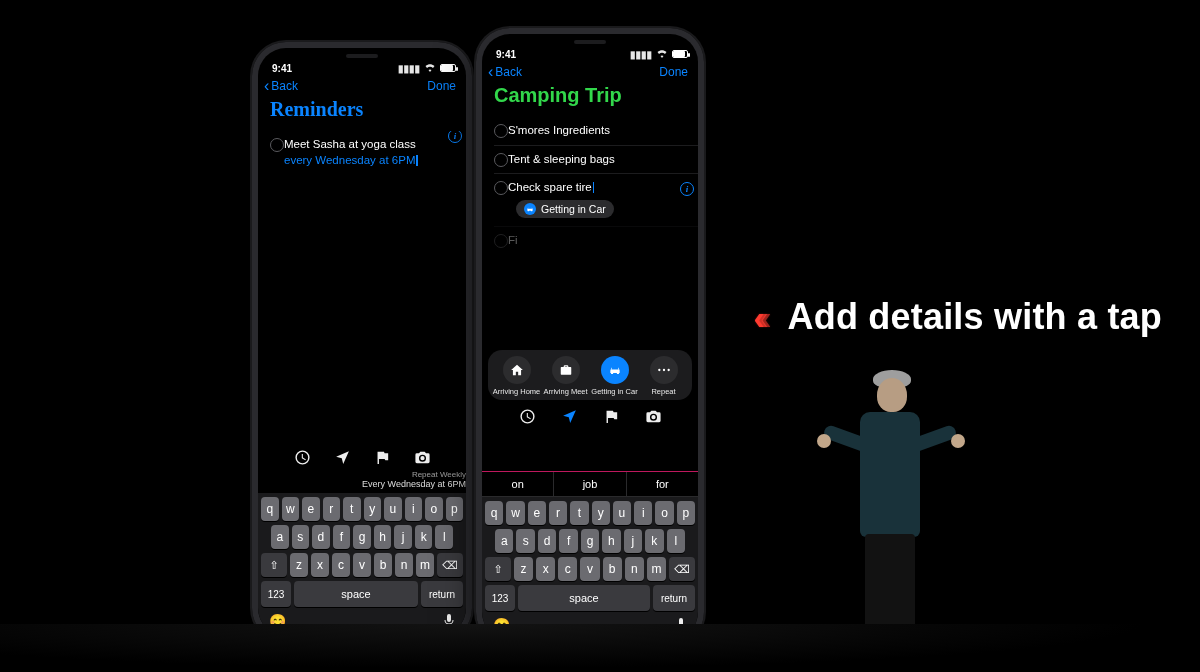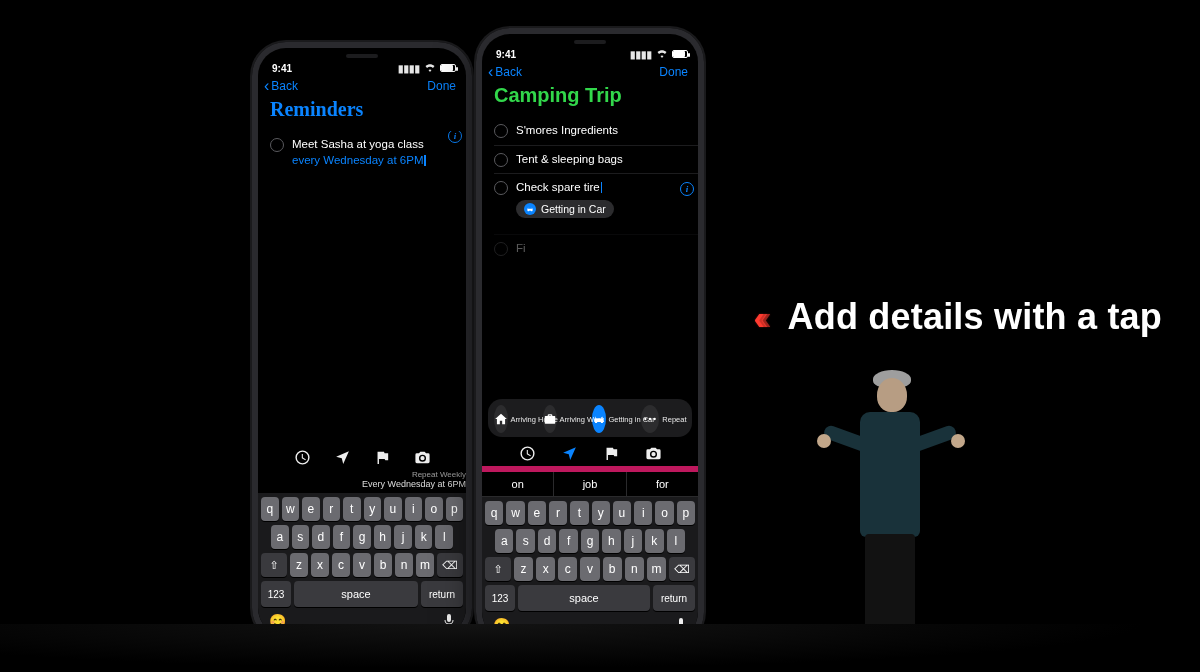--- a/index.html
+++ b/index.html
@@ -111,21 +111,21 @@
   .back { display:flex; align-items:center; gap:2px; }
   .back .chev-l { font-size:16px; line-height:1; }
   .title {
     font-weight: 700; padding: 2px 12px 10px;
   }
   .title.blue { color: var(--blue); font-size: 20px; font-family: Liberation Serif, serif; }
   .title.green { color: var(--green); font-size: 20px; }
 
   .list { flex: 1 1 auto; overflow: hidden; padding: 0 0 0 12px; }
   .item {
-    display:flex; align-items:flex-start; gap:8px; padding: 6px 10px 6px 0;
+    display:flex; align-items:flex-start; padding: 6px 10px 6px 0;
     border-bottom: 1px solid #1c1c1e; font-size: 11.5px; line-height: 1.35;
   }
   .item:last-child { border-bottom:none; }
   .radio {
     flex: 0 0 14px; width:14px; height:14px; border-radius:50%;
     border:1.4px solid var(--gray-border); margin-top:1px;
   }
   .item-text .hl { color: var(--blue); }
   .info {
     float: right; margin: -2px 4px 0 0;
@@ -140,21 +140,21 @@
   }
   .tag-chip .dot { width:12px; height:12px; border-radius:50%; background: var(--blue); display:flex; align-items:center; justify-content:center; }
   .tag-chip .dot svg { width:8px; height:8px; }
 
   
   .pillbar {
     margin: 6px 6px 0; padding: 6px 4px 4px;
     background: #1c1c1e; border-radius: 14px;
     display:flex; justify-content: space-around; align-items:flex-start;
   }
-  .pill { display:flex; flex-direction:row; align-items:center; gap:3px; width:46px;}
+  .pill { display:flex; flex-direction:column; align-items:center; gap:3px; width:46px;}
   .pill .circ {
     width:28px; height:28px; border-radius:50%;
     background:#2c2c2e; display:flex; align-items:center; justify-content:center;
   }
   .pill.active .circ { background: var(--blue); }
   .pill .lbl { font-size: 7.5px; white-space: nowrap; text-align:center; opacity:.9;}
   .pill svg { width:14px; height:14px; fill:#fff; }
 
   
   .kbar {
@@ -164,21 +164,21 @@
   .kbar svg, .kbar .glyph { width:17px; height:17px; fill:#eee; }
   .kbar .glyph { font-size:16px; line-height:1; }
   .kbar.icons4 { justify-content:space-around; padding: 8px 24px 4px; }
 
   .suggest {
     text-align:right; font-size: 9px; padding: 0 0 4px; opacity:.85;
   }
   .suggest .small { font-size: 8px; opacity:.7; display:block; }
 
   .predict {
-    display:flex; border-top:6px solid #be185d; border-bottom:1px solid #2a2a2c;
+    display:flex; border-top:1px solid #be185d; border-bottom:1px solid #2a2a2c;margin-top:42px;
   }
   .predict span {
     flex:1; text-align:center; padding: 6px 0; font-size: 11px;
     border-right:1px solid #2a2a2c;
   }
   .predict span:last-child { border-right:none; }
 
   .keyboard {
     background: #1a1a1c; padding: 4px 3px 6px;
   }
@@ -365,42 +365,42 @@
           </span>
         </div>
         <div class="tag-chip">
           <span class="dot">
             <svg viewBox="0 0 24 24">
                 <path fill="#fff" d="M5 17a2 2 0 104 0h6a2 2 0 104 0h1v-4l-2-5H6L4 13v4h1zm2-9h10l1.2 3H5.8L7 8z"></path>
               </svg>
           </span>
           <span>Getting in Car</span>
         </div>
-        <div class="item" style="opacity:.35; margin-top:16px; border-top:1px solid #1c1c1e;">
+        <div class="item" style="opacity:.35; margin-top:8px; border-top:1px solid #1c1c1e;">
           <span class="radio"></span>
           <span class="item-text" style="filter:blur(.4px)">Fi</span>
         </div>
       </div>
 
       <div class="pillbar">
         <div class="pill">
           <span class="circ">
               <svg viewBox="0 0 24 24">
                 <path d="M12 3l10 9h-3v9h-5v-6h-4v6H5v-9H2z"></path>
               </svg>
             </span>
           <span class="lbl">Arriving Home</span>
         </div>
         <div class="pill">
           <span class="circ">
               <svg viewBox="0 0 24 24">
                 <path d="M10 4h4a2 2 0 012 2v1h4a1 1 0 011 1v11a1 1 0 01-1 1H4a1 1 0 01-1-1V8a1 1 0 011-1h4V6a2 2 0 012-2zm0 3h4V6h-4v1z"></path>
               </svg>
             </span>
-          <span class="lbl">Arriving Work</span>
+          <span class="lbl">Arriving Meet</span>
         </div>
         <div class="pill active">
           <span class="circ">
               <svg viewBox="0 0 24 24">
                 <path d="M5 17a2 2 0 104 0h6a2 2 0 104 0h1v-4l-2-5H6L4 13v4h1zm2-9h10l1.2 3H5.8L7 8z"></path>
               </svg>
             </span>
           <span class="lbl">Getting in Car</span>
         </div>
         <div class="pill">

